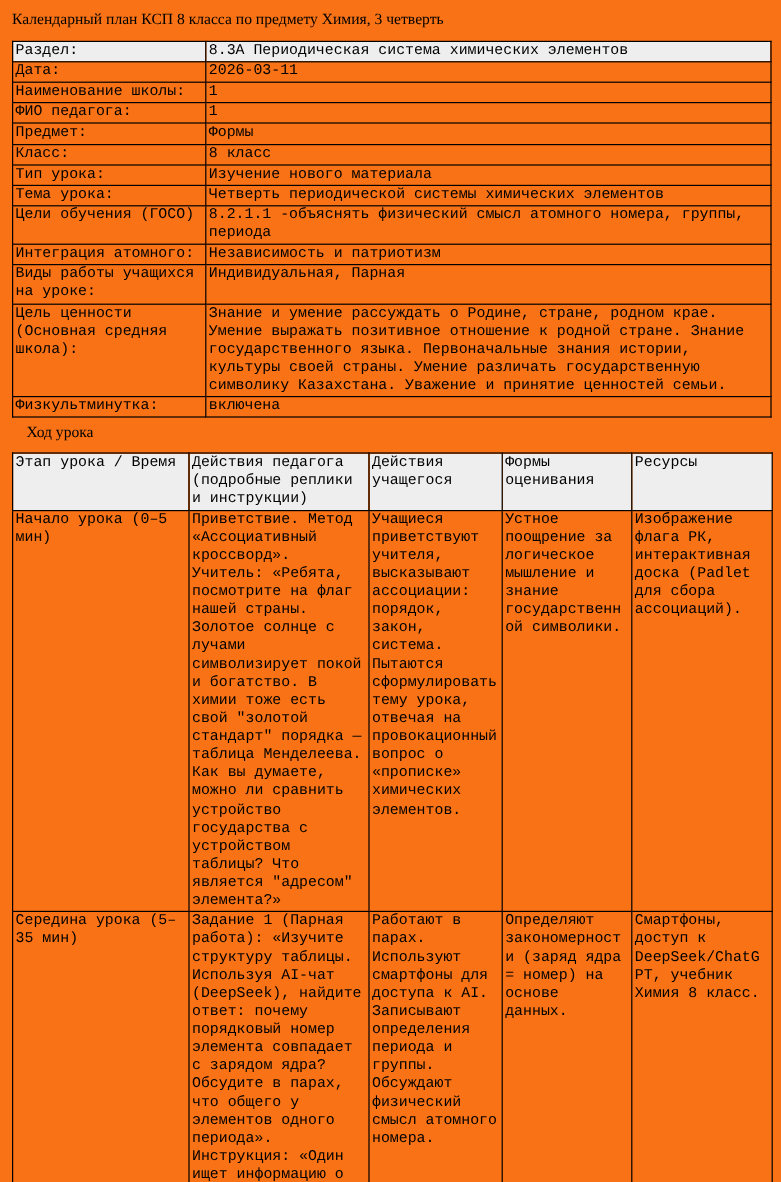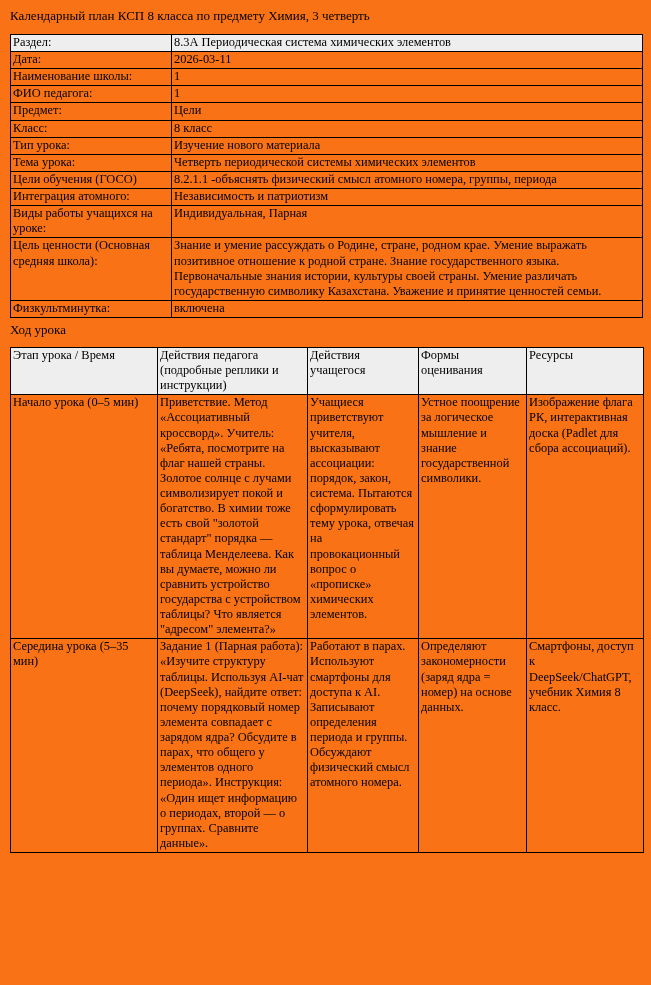--- a/index.html
+++ b/index.html
@@ -19,41 +19,42 @@
   }
   .doc-title {
     font-size: 13px;
     line-height: 1.3;
     margin: 3px 0 9px 0;
   }
   table {
     border-collapse: collapse;
     table-layout: fixed;
     width: 633px;
+    font-family: Liberation Mono, monospace;
   }
   td, th {
     border: 1px solid #000000;
     padding: 0 3px 1px 2px;
     font-size: 12.4px;
     line-height: 1.22;
     vertical-align: top;
     text-align: left;
     font-weight: normal;
     overflow: hidden;
     word-wrap: break-word;
   }
   .shaded td, thead th {
     background: #eeeeee;
   }
   .info-table { border-top: 1.5px solid #000; }
   .info-table .label-col { width: 155px; }
   .section-label {
     font-size: 13px;
     line-height: 1.3;
-    margin: 4px 0 8px 0;
+    margin: 4px 0 8px 12px;
   }
   .lesson-table col.c1 { width: 147px; }
   .lesson-table col.c2 { width: 150px; }
   .lesson-table col.c3 { width: 111px; }
   .lesson-table col.c4 { width: 108px; }
   .lesson-table col.c5 { width: 117px; }
 </style>
 </head>
 <body>
 
@@ -74,21 +75,21 @@
       <tr>
         <td class="label-col">Наименование школы:</td>
         <td>1</td>
       </tr>
       <tr>
         <td class="label-col">ФИО педагога:</td>
         <td>1</td>
       </tr>
       <tr>
         <td class="label-col">Предмет:</td>
-        <td>Цели</td>
+        <td>Формы</td>
       </tr>
       <tr>
         <td class="label-col">Класс:</td>
         <td>8 класс</td>
       </tr>
       <tr>
         <td class="label-col">Тип урока:</td>
         <td>Изучение нового материала</td>
       </tr>
       <tr>

